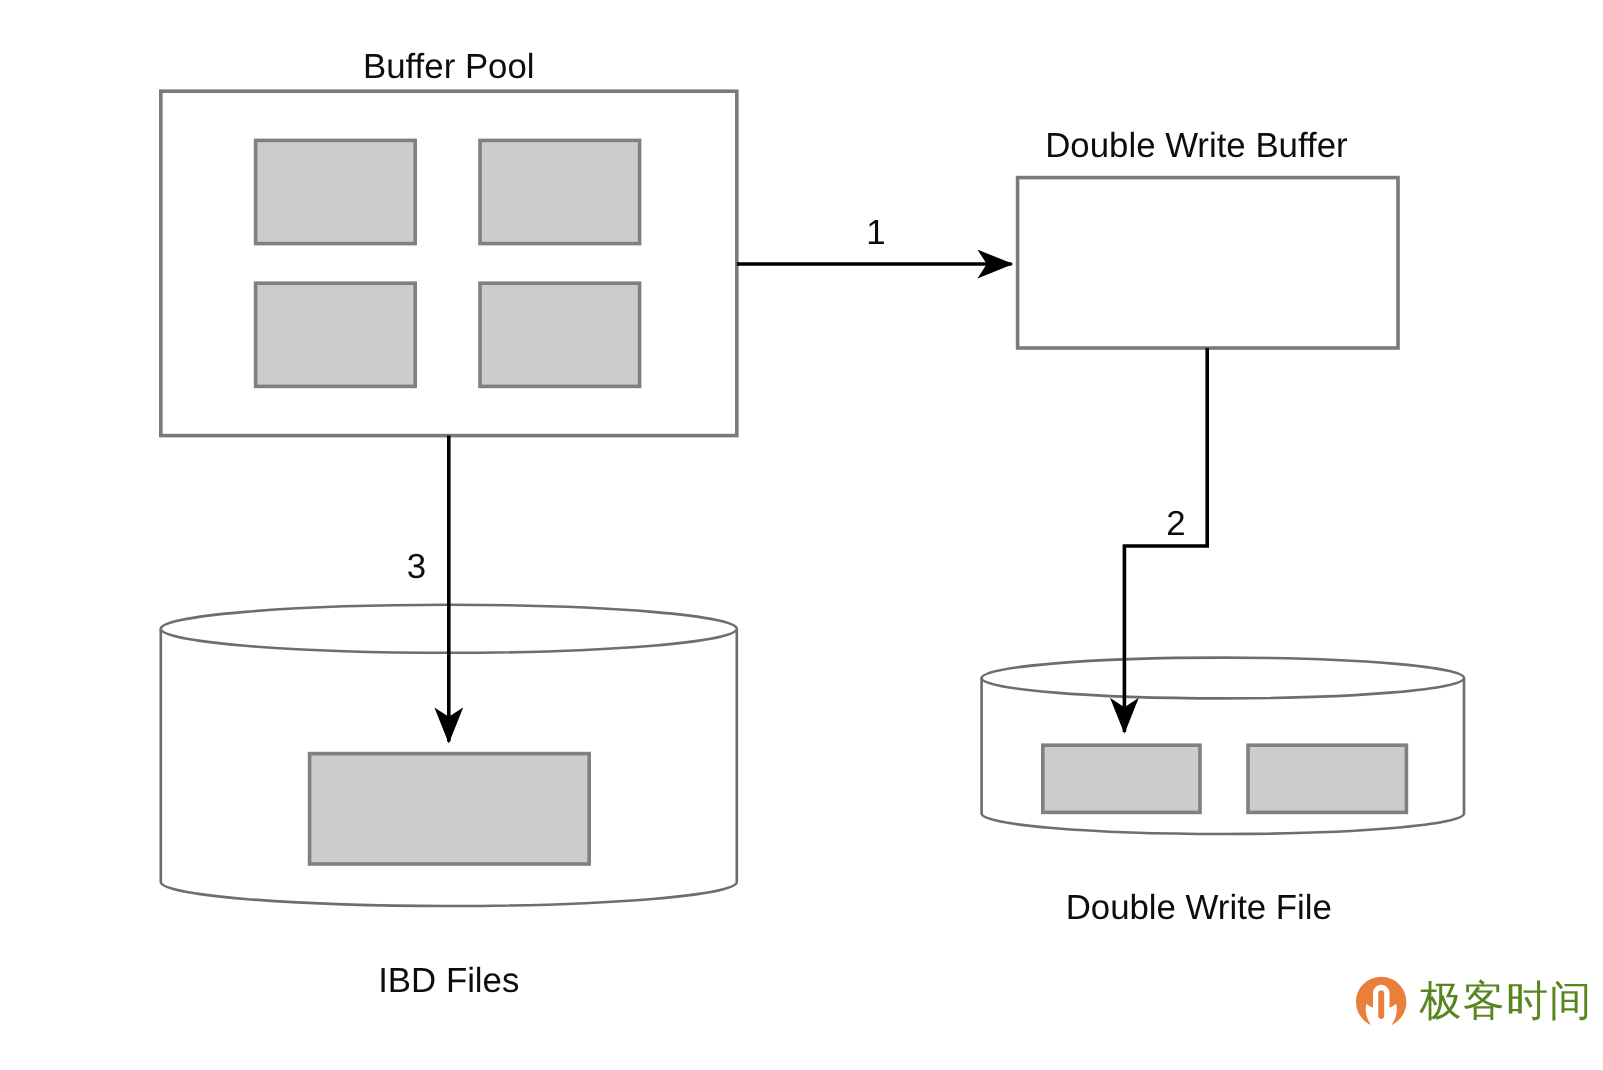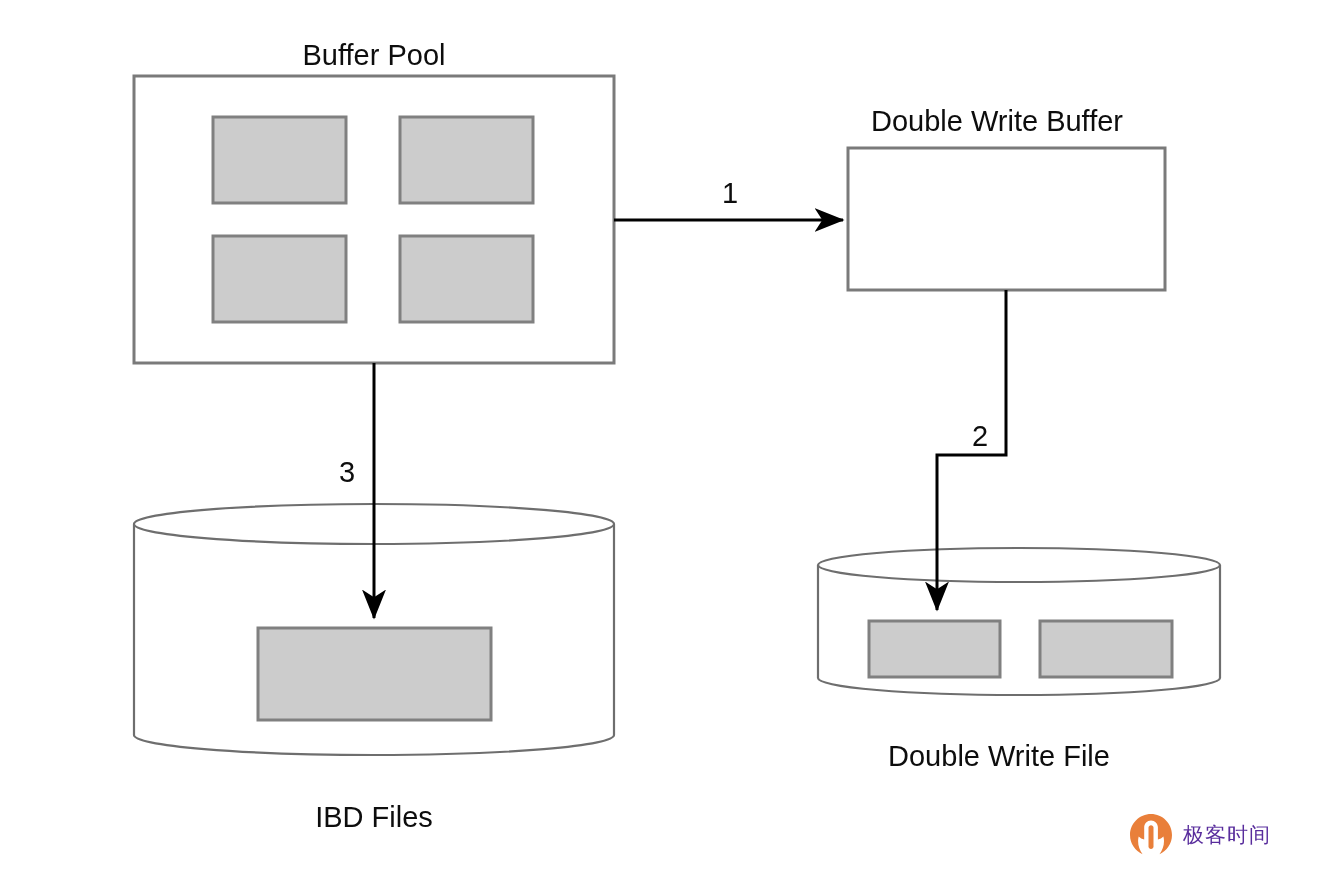--- a/index.html
+++ b/index.html
@@ -79,23 +79,23 @@
   }
   .wm-ring {
     position: absolute;
     left: 0;
     top: 0;
     width: 46px;
     height: 46px;
   }
   .wm-text {
     font-family: "DejaVu Sans", sans-serif;
-    font-size: 21px;
+    font-size: 35px;
     letter-spacing: 1px;
-    color: #4c1d95;
+    color: #4d7c0f;
     line-height: 1;
     white-space: nowrap;
   }
 </style>
 </head>
 <body>
 
 <div id="canvas">
 
   <svg id="diagram-svg" viewBox="0 0 1336 892">

